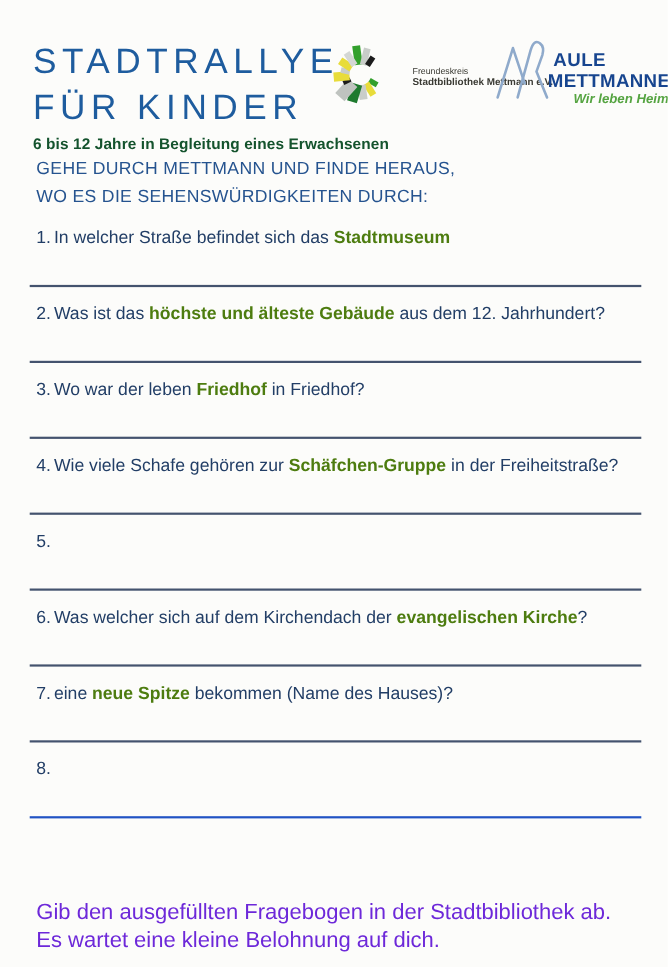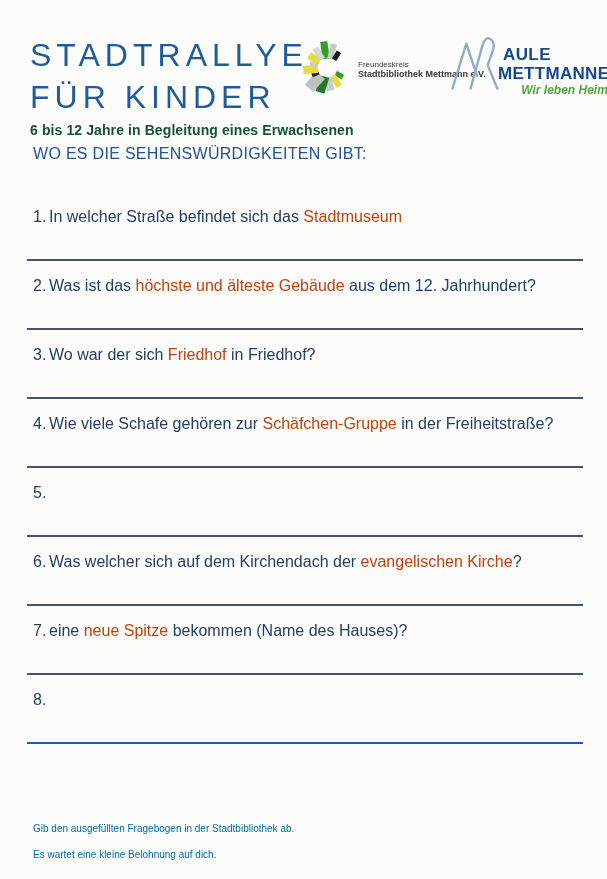--- a/index.html
+++ b/index.html
@@ -13,44 +13,44 @@
   
   .title-block{position:absolute;left:30px;top:34px;}
   .title-line{
     font-size:32px;line-height:42px;letter-spacing:5px;
     color:#1E5C9E;font-weight:400;white-space:nowrap;
   }
   .subtitle{
     margin-top:4px;font-size:14px;font-weight:700;
     color:#14532d;white-space:nowrap;letter-spacing:0.1px;
   }
-  .logo-fk{position:absolute;left:296px;top:34px;display:flex;align-items:flex-start;}
+  .logo-fk{position:absolute;left:296px;top:34px;display:flex;align-items:flex-start;gap:17px;}
   .logo-fk-text{margin-left:-4px;margin-top:26px;color:#3a3a33;}
   .logo-fk-line1{font-size:8px;line-height:9px;}
   .logo-fk-line2{font-size:9px;line-height:11px;font-weight:700;white-space:nowrap;}
   .logo-aule{position:absolute;left:450px;top:33px;display:flex;}
   .logo-aule-text{margin-left:-6px;margin-top:13px;}
   .aule-l1{font-size:17px;line-height:18px;font-weight:700;color:#17458F;letter-spacing:0.4px;margin-left:5px;}
   .aule-l2{font-size:17px;line-height:19px;font-weight:700;color:#17458F;letter-spacing:0.3px;}
   .aule-tag{font-size:12px;line-height:15px;font-style:italic;font-weight:700;color:#55A441;text-align:right;}
   
   .intro{position:absolute;left:33px;top:141px;color:#25538F;
          font-size:16px;line-height:26px;letter-spacing:0.3px;white-space:nowrap;}
   
   .questions{position:absolute;left:33px;top:205px;width:562px;}
   .q-block{margin-bottom:13px;}
   .q-row{display:flex;font-size:16px;line-height:23px;color:#223E66;}
   .q-num{flex:none;width:16px;}
   .q-line{white-space:nowrap;}
-  .kw{color:#c2410c;font-weight:400;}
+  .kw{color:#4d7c0f;font-weight:700;}
   .answer-line{height:0;border-top:2px solid #44536E;margin-top:31px;margin-left:-6px;width:556px;}
   .answer-line.bright{border-top-color:#2153C4;}
   
-  .footer{position:absolute;left:33px;top:816px;color:#0369a1;
-          font-size:10px;line-height:26px;white-space:nowrap;}
+  .footer{position:absolute;left:33px;top:816px;color:#6d28d9;
+          font-size:20px;line-height:26px;white-space:nowrap;}
 </style>
 </head>
 <body>
 
 <div class="page">
 
   <div class="title-block">
     <div class="title-line">STADTRALLYE</div>
     <div class="title-line">FÜR KINDER</div>
     <div class="subtitle">6 bis 12 Jahre in Begleitung eines Erwachsenen</div>
@@ -110,21 +110,22 @@
       <path d="M19,52 L30,12 Q33,2 38,6 Q42,9 40,16 L35,30 L44,52" fill="none" stroke="#8FAACB" stroke-width="2.2" stroke-linejoin="round" stroke-linecap="round"></path>
     </svg>
     <div class="logo-aule-text">
       <div class="aule-l1">AULE</div>
       <div class="aule-l2">METTMANNER</div>
       <div class="aule-tag">Wir leben Heimat.</div>
     </div>
   </div>
 
   <div class="intro">
-    <div>WO ES DIE SEHENSWÜRDIGKEITEN GIBT:</div>
+    <div>GEHE DURCH METTMANN UND FINDE HERAUS,</div>
+    <div>WO ES DIE SEHENSWÜRDIGKEITEN DURCH:</div>
   </div>
 
   <div class="questions">
       <div class="q-block">
         <div class="q-row">
           <span class="q-num">1.</span>
           <div class="q-text">
             <div class="q-line"><span>In welcher Straße befindet sich das </span><span class="kw">Stadtmuseum</span></div>
           </div>
         </div>
@@ -136,21 +137,21 @@
           <div class="q-text">
             <div class="q-line"><span>Was ist das </span><span class="kw">höchste und älteste Gebäude</span><span> aus dem 12. Jahrhundert?</span></div>
           </div>
         </div>
         <div class="answer-line"></div>
       </div>
       <div class="q-block">
         <div class="q-row">
           <span class="q-num">3.</span>
           <div class="q-text">
-            <div class="q-line"><span>Wo war der sich </span><span class="kw">Friedhof</span><span> in Friedhof?</span></div>
+            <div class="q-line"><span>Wo war der leben </span><span class="kw">Friedhof</span><span> in Friedhof?</span></div>
           </div>
         </div>
         <div class="answer-line"></div>
       </div>
       <div class="q-block">
         <div class="q-row">
           <span class="q-num">4.</span>
           <div class="q-text">
             <div class="q-line"><span>Wie viele Schafe gehören zur </span><span class="kw">Schäfchen-Gruppe</span><span> in der Freiheitstraße?</span></div>
           </div>

